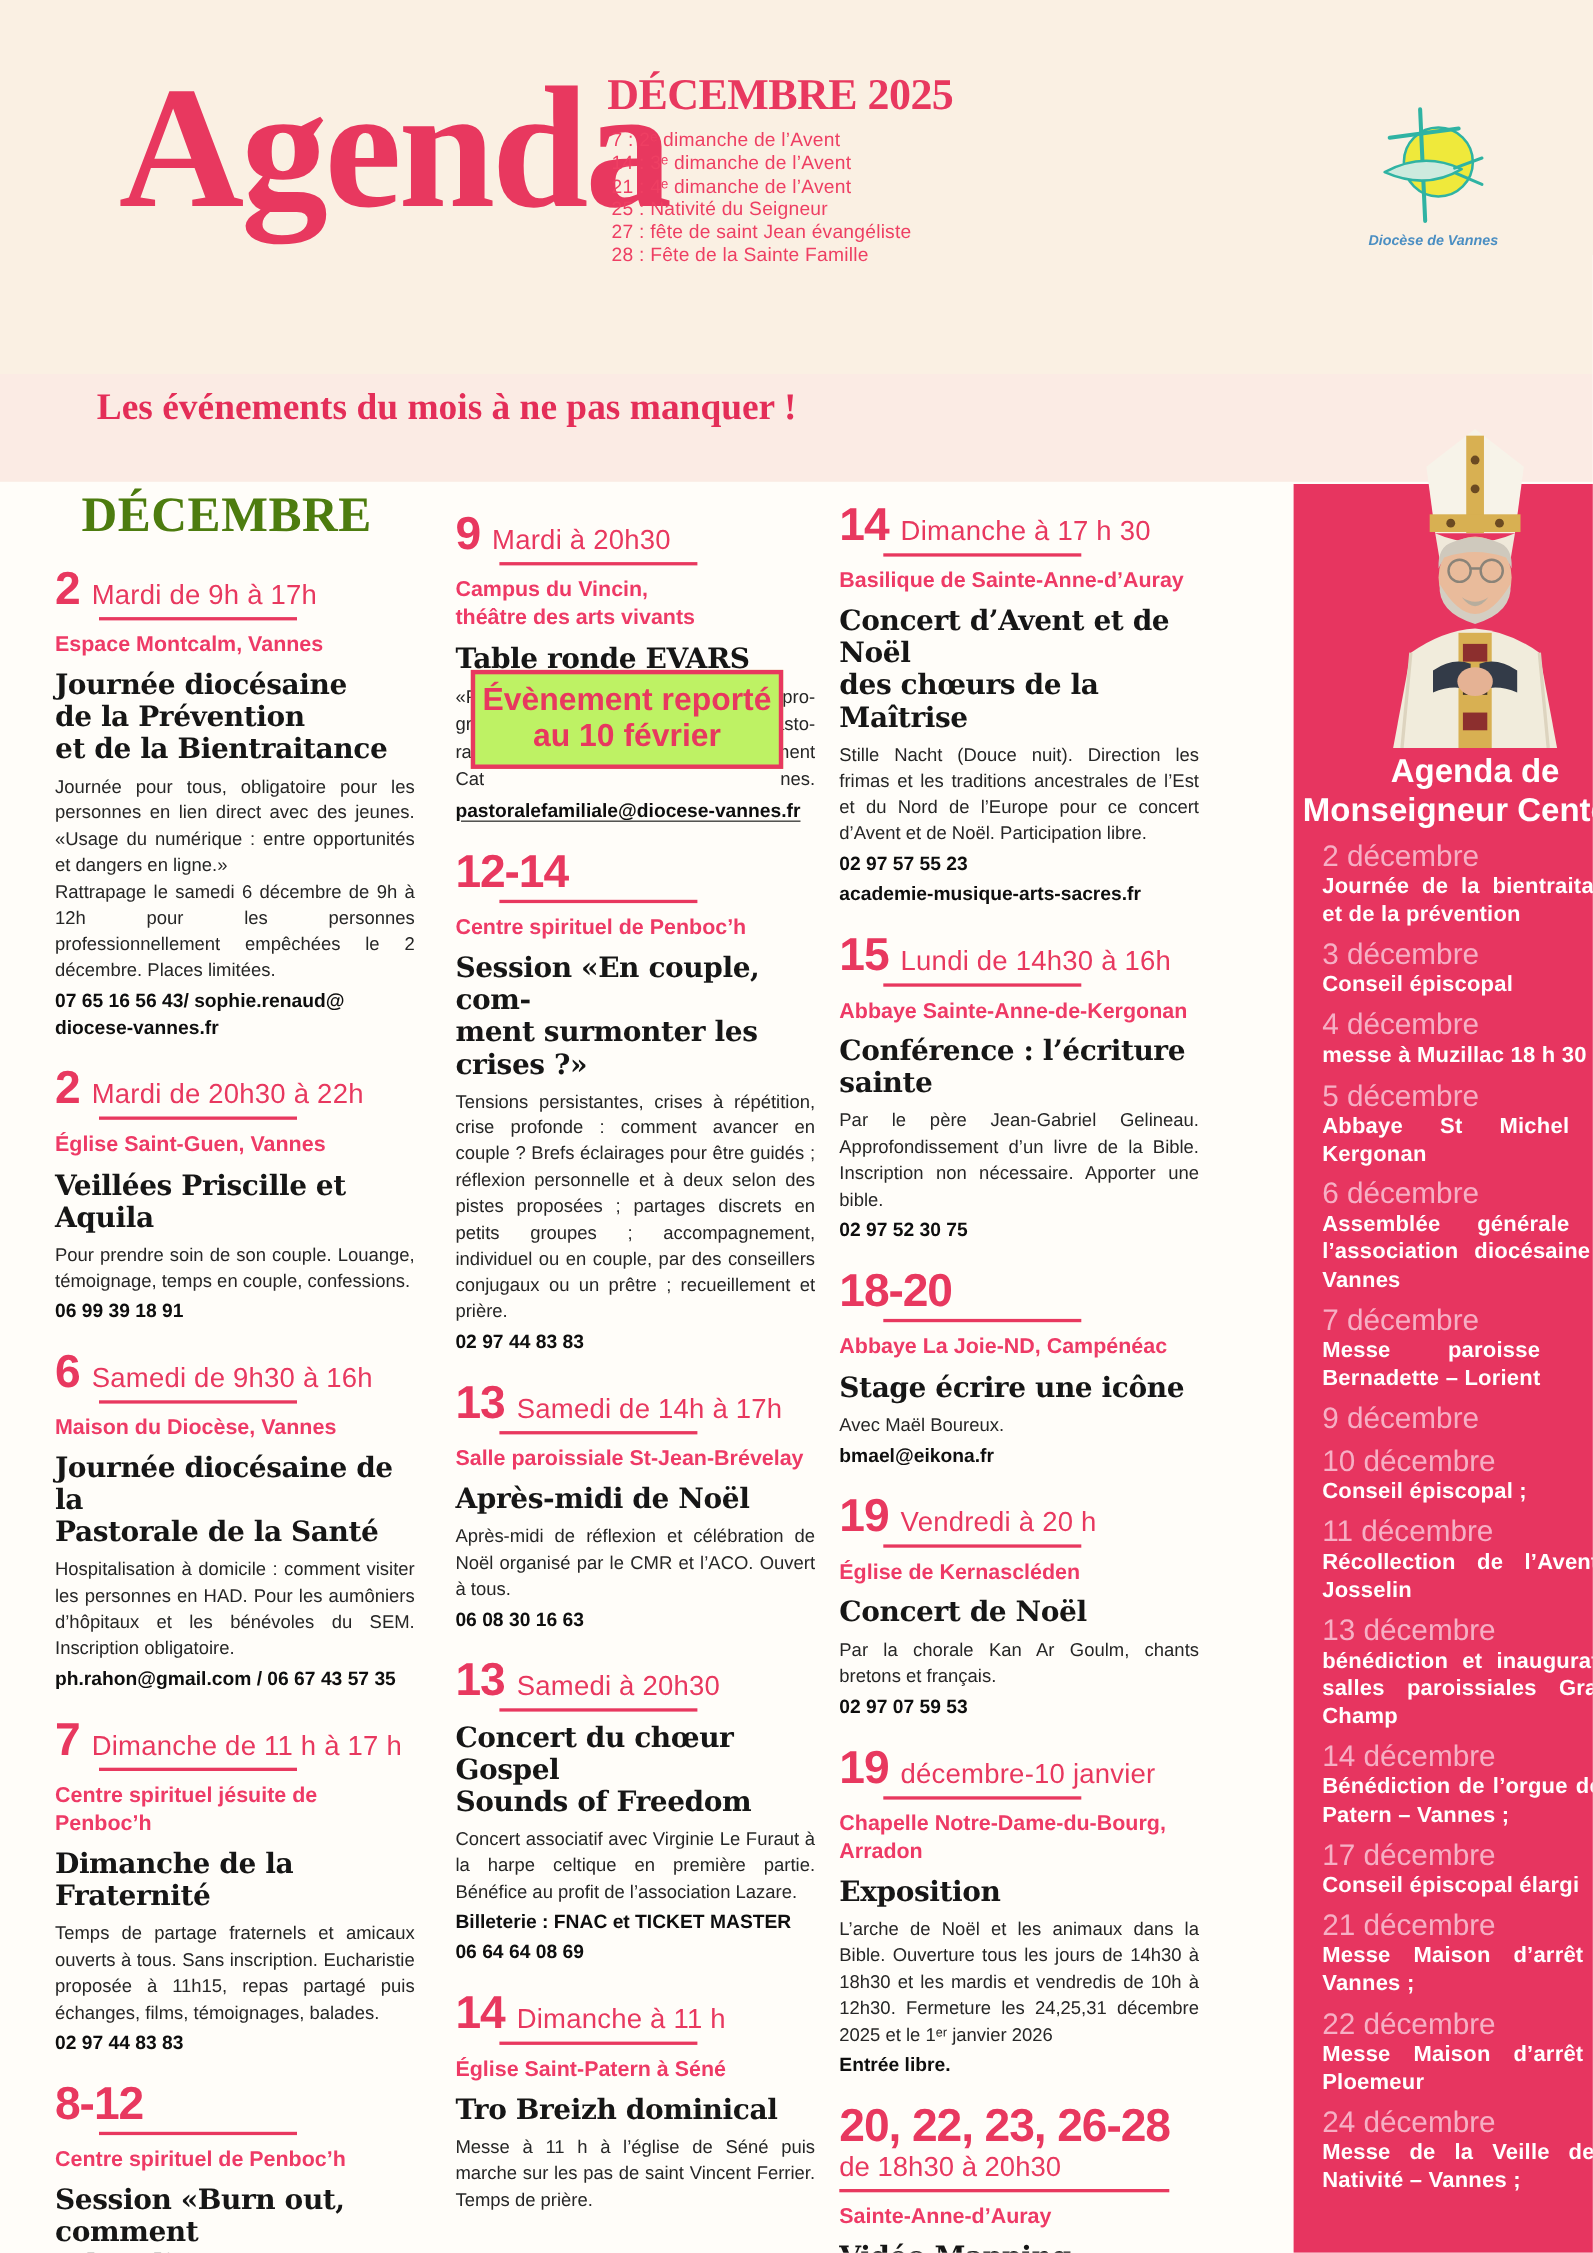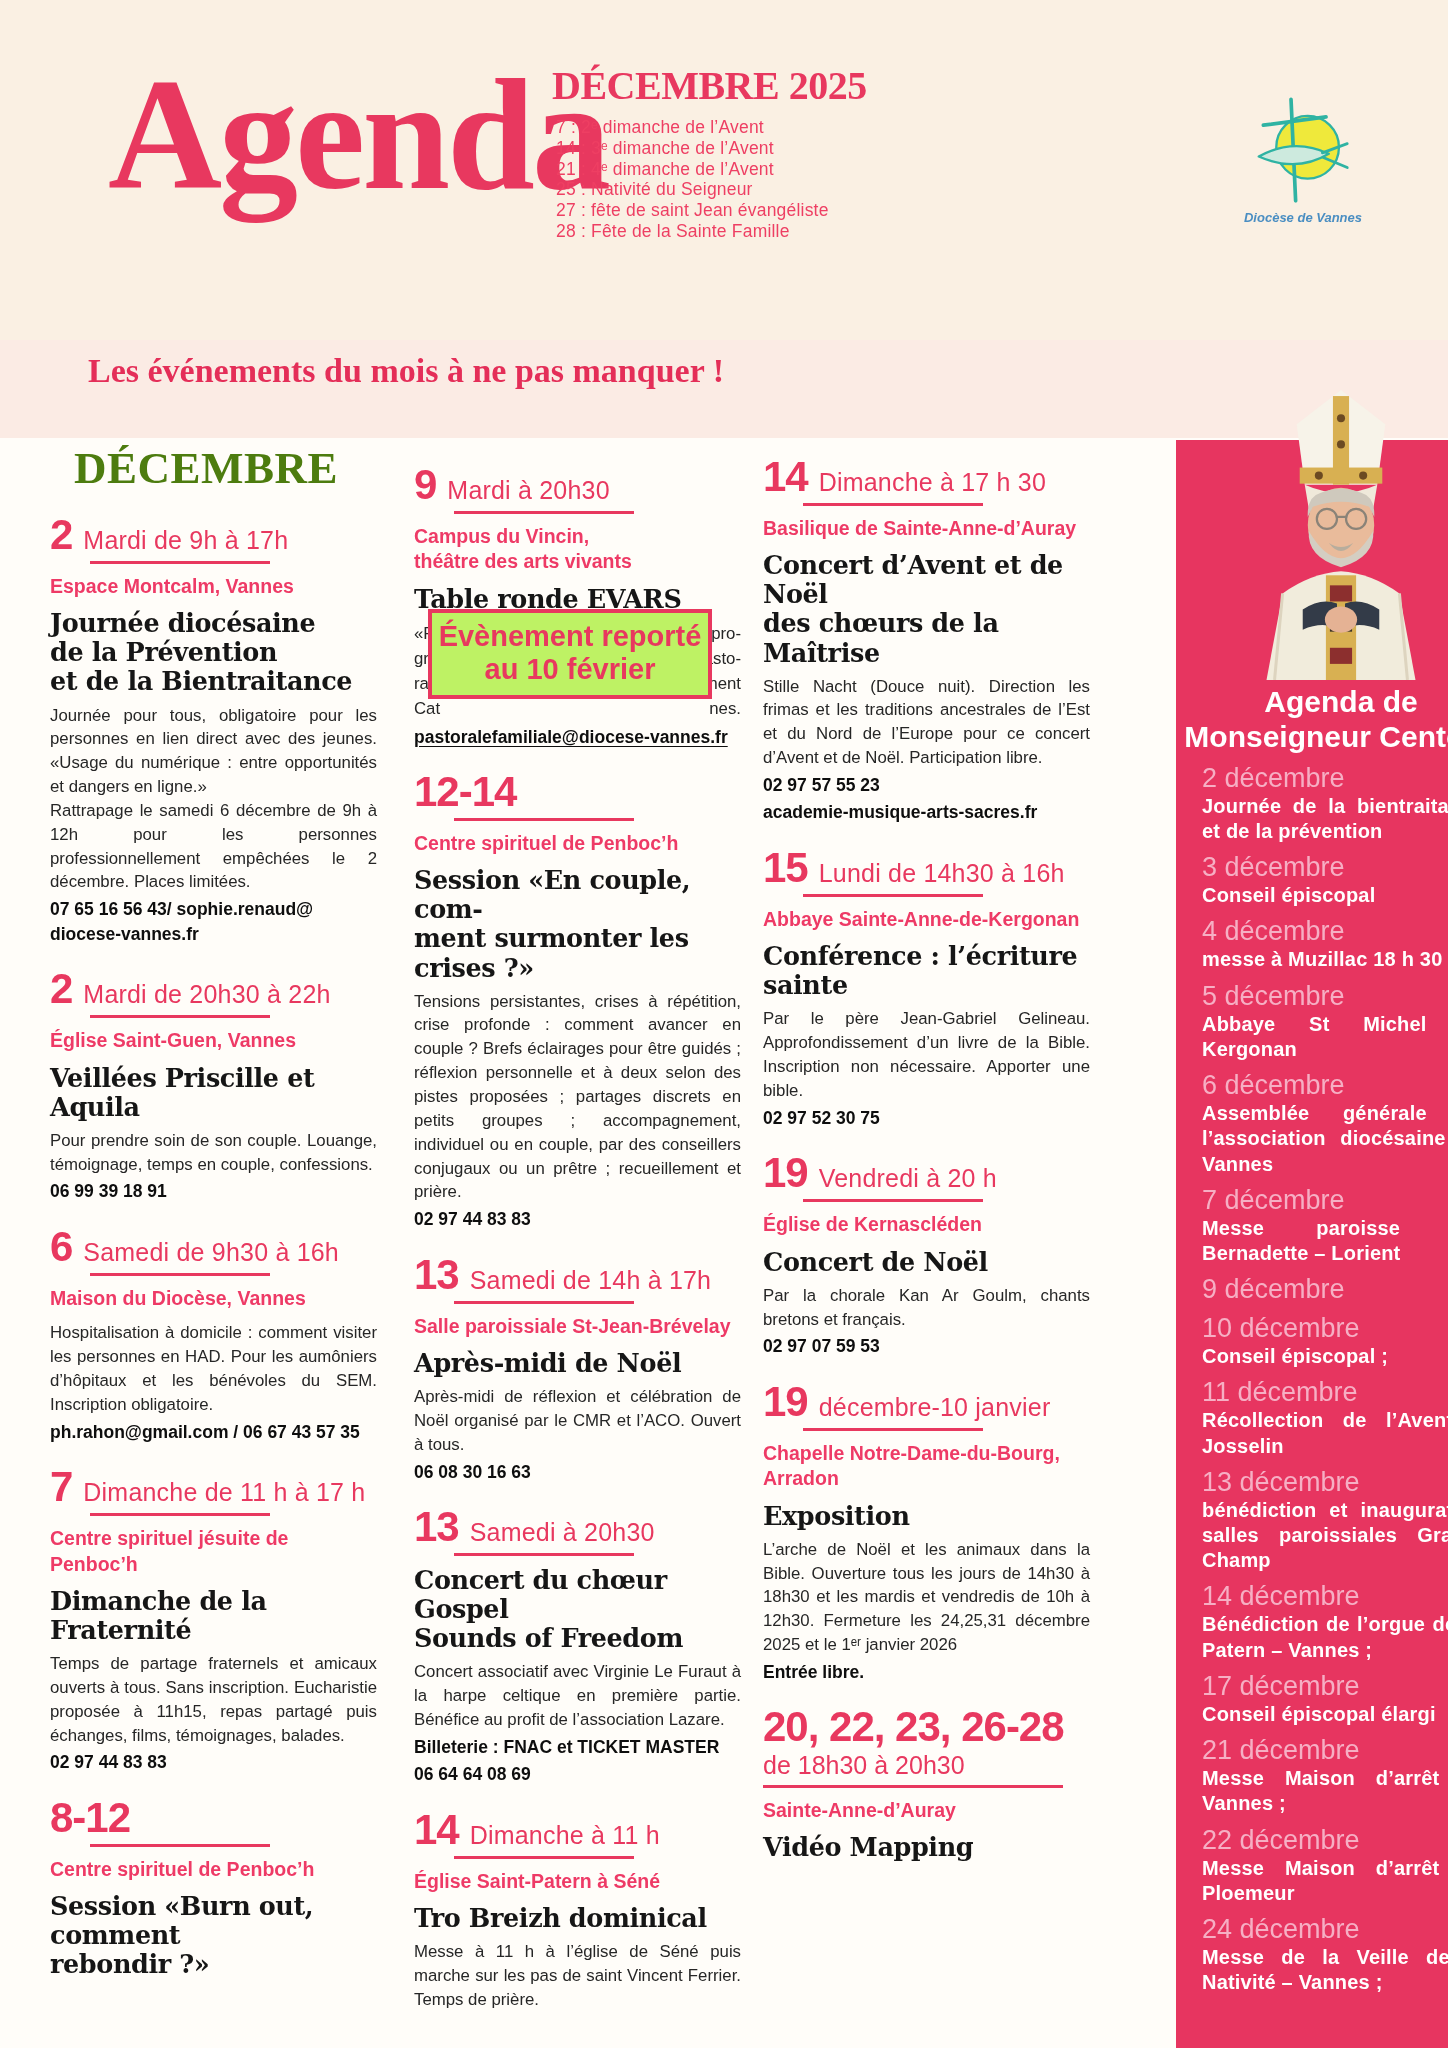--- a/index.html
+++ b/index.html
@@ -121,20 +121,22 @@
     <p class="contact">06 99 39 18 91</p>
   </article>
 
   <article class="evt">
     <div class="evt-head">
       <span class="evt-num">6</span>
       <span class="evt-time">Samedi de 9h30 à 16h</span>
     </div>
     <div class="rule"></div>
     <div class="venue">Maison du Diocèse, Vannes</div>
+    <h4 class="title">Journée diocésaine de la
+Pastorale de la Santé</h4>
     <p class="body">Hospitalisation à domicile : comment visiter les personnes en HAD. Pour les aumôniers d’hôpitaux et les bénévoles du SEM. Inscription obligatoire.</p>
     <p class="contact">ph.rahon@gmail.com / 06 67 43 57 35</p>
   </article>
 
   <article class="evt">
     <div class="evt-head">
       <span class="evt-num">7</span>
       <span class="evt-time">Dimanche de 11 h à 17 h</span>
     </div>
     <div class="rule"></div>
@@ -260,20 +262,30 @@
       <span class="evt-num">15</span>
       <span class="evt-time">Lundi de 14h30 à 16h</span>
     </div>
     <div class="rule"></div>
     <div class="venue">Abbaye Sainte-Anne-de-Kergonan</div>
     <h4 class="title">Conférence : l’écriture sainte</h4>
     <p class="body">Par le père Jean-Gabriel Gelineau. Approfondissement d’un livre de la Bible. Inscription non nécessaire. Apporter une bible.</p>
     <p class="contact">02 97 52 30 75</p>
   </article>
 
+  <article class="evt">
+    <div class="evt-head">
+      <span class="evt-num">18-20</span>
+    </div>
+    <div class="rule"></div>
+    <div class="venue">Abbaye La Joie-ND, Campénéac</div>
+    <h4 class="title">Stage écrire une icône</h4>
+    <p class="body">Avec Maël Boureux.</p>
+    <p class="contact">bmael@eikona.fr</p>
+  </article>
 
   <article class="evt">
     <div class="evt-head">
       <span class="evt-num">19</span>
       <span class="evt-time">Vendredi à 20 h</span>
     </div>
     <div class="rule"></div>
     <div class="venue">Église de Kernascléden</div>
     <h4 class="title">Concert de Noël</h4>
     <p class="body">Par la chorale Kan Ar Goulm, chants bretons et français.</p>

